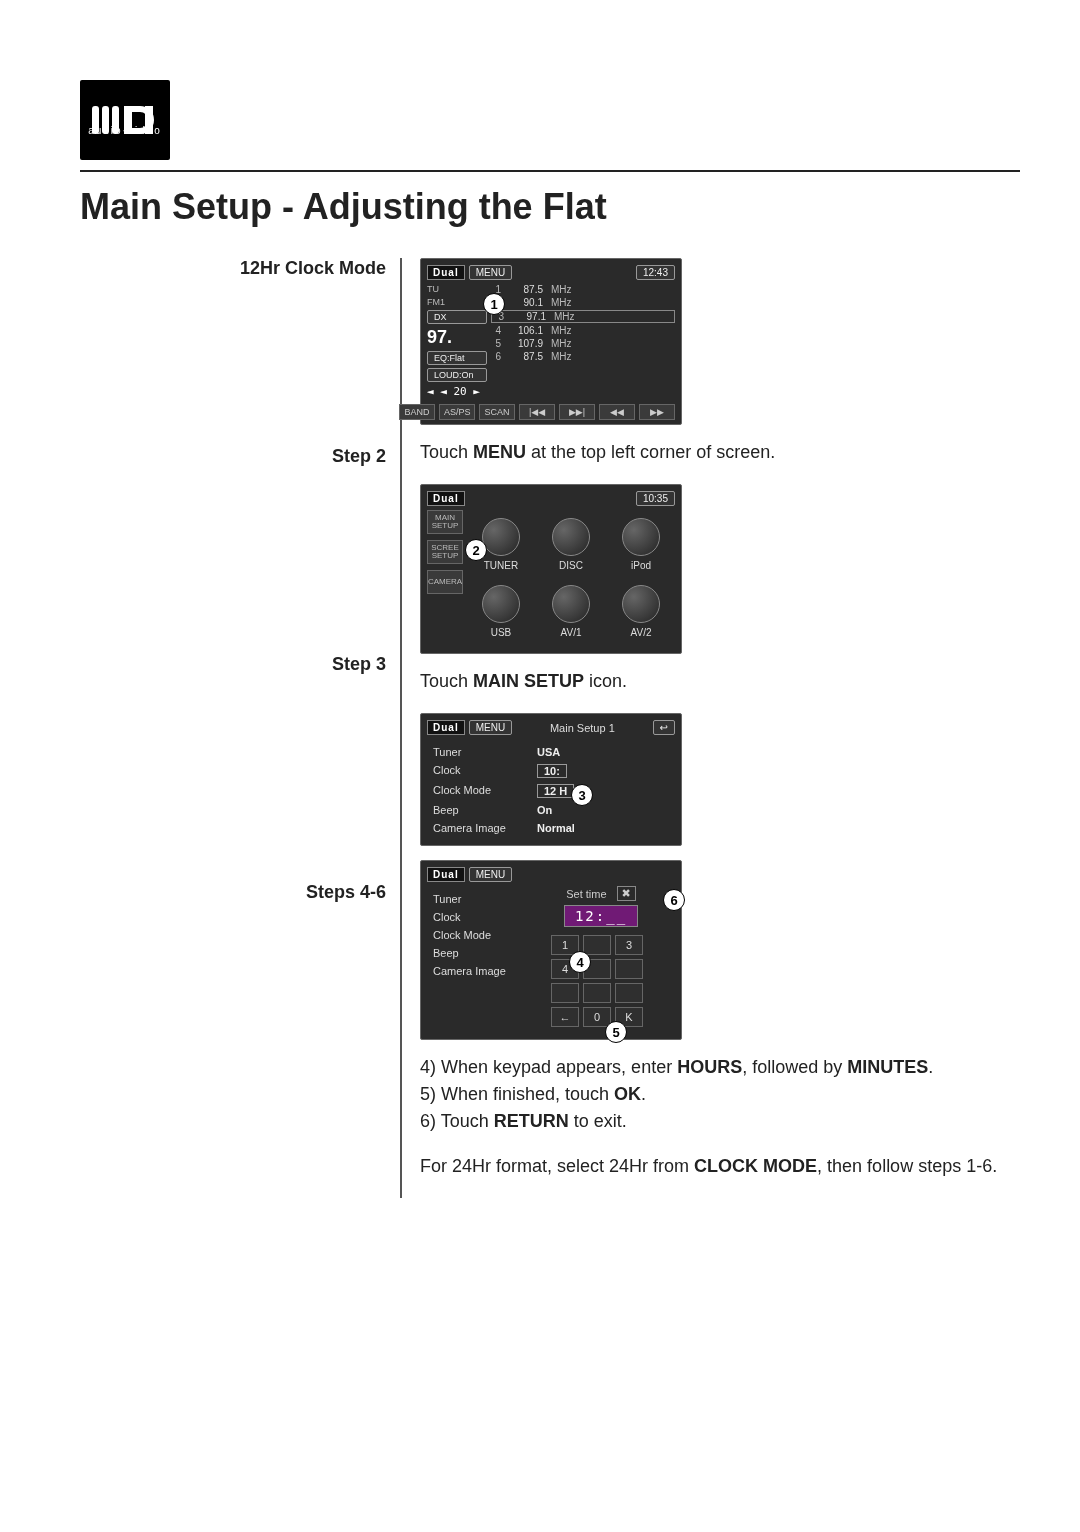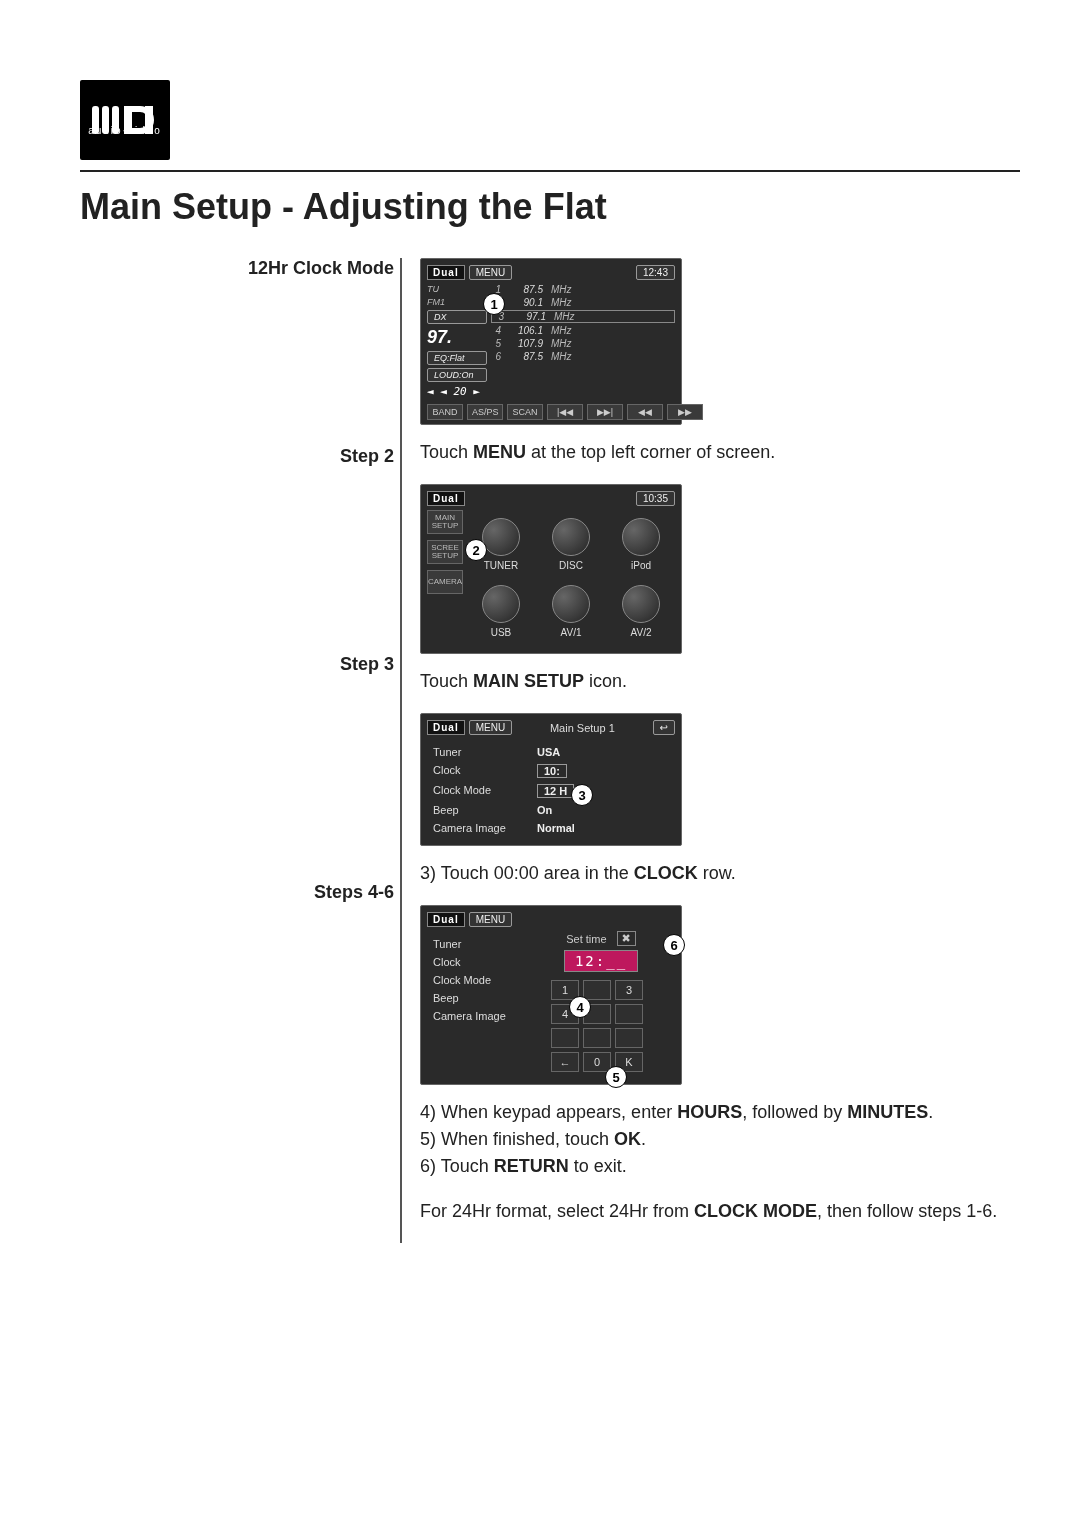--- a/index.html
+++ b/index.html
@@ -58,21 +58,21 @@
     font-weight: bold;
   }
   .content {
     display: grid;
     grid-template-columns: 210px 2px 1fr;
     column-gap: 0;
     margin-left: 110px;
   }
   .left-col {
     text-align: right;
-    padding-right: 6px;
+    padding-right: 14px;
     font-size: 18px;
     font-weight: bold;
   }
   .sep {
     background: #555;
     width: 2px;
   }
   .right-col {
     padding-left: 18px;
     font-size: 18px;
@@ -104,36 +104,36 @@
     gap: 4px;
   }
   .pill {
     border: 1px solid #999;
     background: #333;
     padding: 1px 6px;
     font-size: 10px;
     border-radius: 2px;
     color: #eee;
   }
-  .device .rows { display: flex; gap: 4px; font-style: italic; }
+  .device .rows { display: flex; gap: 4px; }
   .device .side {
     display: flex; flex-direction: column; gap: 3px;
     width: 60px;
   }
   .device .freq-col {
     flex: 1;
     display: flex; flex-direction: column; gap: 2px;
   }
   .device .freq-row { display:flex; gap:8px; font-size:10px; }
   .device .freq-row .n { width:10px; text-align:right; color:#bbb; }
   .device .freq-row .f { width:34px; text-align:right; }
   .device .freq-row .u { color:#bbb; }
   .device .freq-row.sel { border:1px solid #888; padding:0 2px; }
   .device .bottom {
-    display:flex; gap:4px; margin-top:6px; justify-content:space-between;
+    display:flex; gap:4px; margin-top:6px; justify-content:flex-end;
   }
   .device .btn {
     background:#3a3a3a; border:1px solid #666; color:#ccc;
     font-size:9px; padding:2px 4px; min-width:26px; text-align:center;
   }
   .device .dual-logo {
     background:#111; border:1px solid #888; color:#fff; font-size:10px;
     padding:1px 5px; font-weight:bold; letter-spacing:1px;
   }
   .device .menu-icons {
@@ -172,21 +172,21 @@
   .device .numpad .k {
     background:#2f2f2f; border:1px solid #666; color:#ddd;
     text-align:center; font-size:11px; height:18px; line-height:18px;
   }
   .device .settime-title {
     font-size:11px; color:#ccc; margin-bottom:4px;
     display:flex; gap:10px; justify-content:center; align-items:center;
   }
   .device .settime-title .x { border:1px solid #888; padding:0 4px; }
   .device .time-disp {
-    background:#be185d; border:1px solid #888; color:#fff;
+    background:#701a75; border:1px solid #888; color:#fff;
     font-family: monospace; font-size:14px; letter-spacing:2px;
     text-align:center; padding:2px 6px; margin:0 auto 4px auto; width:60px;
   }
   .callout {
     position:absolute;
     background:#fff; color:#000; width:20px; height:20px;
     border-radius:50%; display:flex; align-items:center; justify-content:center;
     font-weight:bold; font-size:13px; border:1px solid #000;
   }
   .page-num { font-size:18px; margin-top:60px; }
@@ -360,23 +360,20 @@
               <span class="v">On</span>
             </div>
           <div class="setup-row">
               <span class="k">Camera Image</span>
               <span class="v">Normal</span>
             </div>
         </div>
         <span class="callout" style="top:70px;left:150px">3</span>
       </div>
 
-      <div class="step-text block">
-        <span>3) Touch 00:00 area in the </span><b>CLOCK</b><span> row.</span>
-      </div>
 
       <div class="device" style="height:180px">
         <div class="topbar">
           <span class="dual-logo">Dual</span>
           <span class="pill">MENU</span>
           <span style="flex:1"></span>
         </div>
         <div style="display:flex">
           <div class="setup-list" style="width:100px">
             <div class="setup-row">

